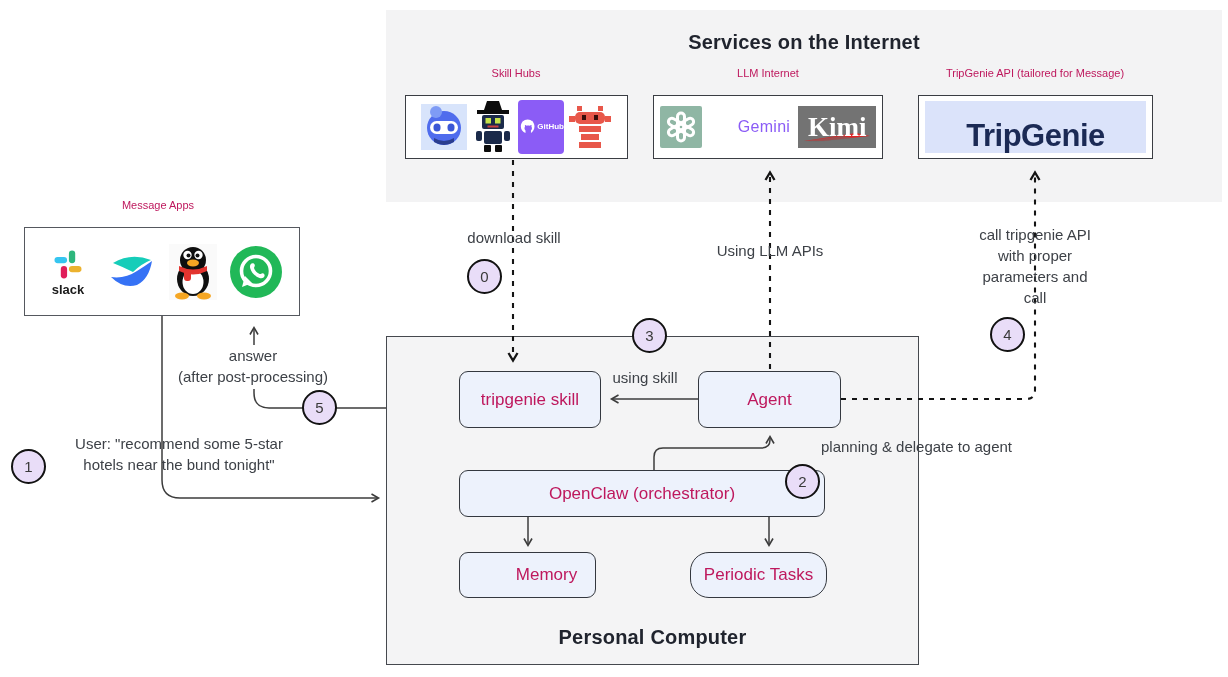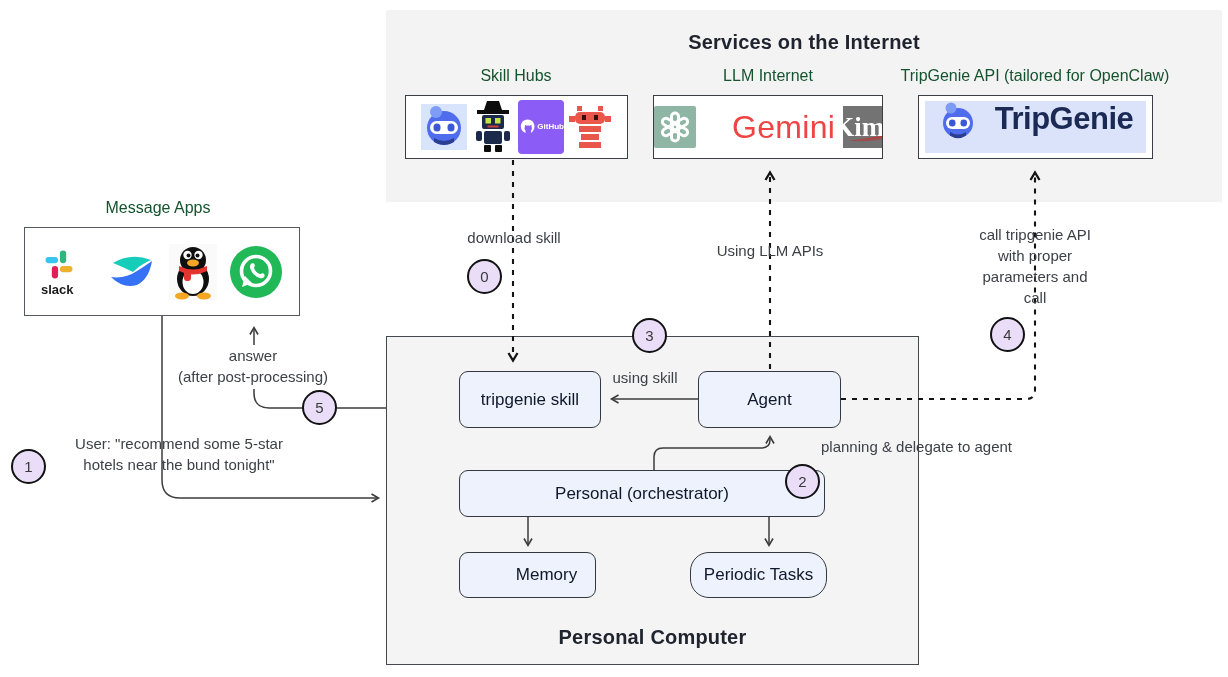--- a/index.html
+++ b/index.html
@@ -4,43 +4,43 @@
 <style>
   html,body{margin:0;padding:0;background:#ffffff;}
   #canvas{
     position:relative;width:1228px;height:677px;background:#ffffff;overflow:hidden;
     font-family:"Liberation Sans","DejaVu Sans",sans-serif;color:#3b3b3b;
   }
   .panel{position:absolute;background:#f3f3f4;}
   .panel.bordered{border:1.5px solid #45484e;background:#f4f4f5;box-sizing:border-box;}
   .panel-title{position:absolute;width:100%;text-align:center;font-weight:bold;
     font-size:20px;color:#20242e;letter-spacing:.2px;}
-  .group-label{position:absolute;text-align:center;font-size:16px;color:#14532d;}
+  .group-label{position:absolute;text-align:center;font-size:11px;color:#be185d;}
   .iconbox{position:absolute;background:#ffffff;border:1.6px solid #3a3d43;box-sizing:border-box;
     display:flex;align-items:center;justify-content:center;gap:6px;}
   .node{position:absolute;background:#edf2fc;border:1.4px solid #34383f;border-radius:9px;
     box-sizing:border-box;display:flex;align-items:center;justify-content:center;
-    font-size:17px;color:#0f172a;}
+    font-size:17px;color:#be185d;}
   .badge{position:absolute;width:35px;height:35px;box-sizing:border-box;border-radius:50%;
     background:#e9ddf8;border:2.6px solid #121212;display:flex;align-items:center;
     justify-content:center;font-size:15px;color:#3a3a3a;z-index:6;}
   .elabel{position:absolute;font-size:15px;color:#3d4147;text-align:center;line-height:21px;z-index:5;}
   .elabel.left{text-align:left;}
   #wires{position:absolute;left:0;top:0;z-index:4;}
   .icon-tile{display:flex;align-items:center;justify-content:center;}
-  .slack-wrap{display:flex;flex-direction:column;justify-content:center;background:#fff;}
+  .slack-wrap{display:flex;flex-direction:column;align-items:center;justify-content:center;background:#fff;}
   .slack-text{font-size:13px;font-weight:bold;color:#1b1b1b;line-height:12px;margin-top:1px;}
-  .gemini-text{font-size:32px;color:#ef4444;letter-spacing:.3px;margin-left:28px;}
+  .gemini-text{font-size:16px;color:#8b5cf6;letter-spacing:.3px;margin-left:28px;}
   .kimi-box{width:78px;height:42px;background:#737373;display:flex;align-items:center;
     justify-content:center;position:relative;overflow:hidden;}
   .kimi-text{font-family:"Liberation Serif","DejaVu Serif",serif;font-weight:bold;
     font-size:27px;color:#ffffff;z-index:2;}
   .kimi-swoosh{position:absolute;left:4px;bottom:6px;width:70px;height:10px;z-index:1;}
   .tg-inner{position:absolute;left:6px;top:5px;right:6px;bottom:5px;background:#dbe3fa;
-    display:flex;align-items:flex-start;justify-content:center;gap:17px;}
+    display:flex;align-items:center;justify-content:center;gap:17px;flex-direction:column;}
   .tg-brand{font-size:31px;font-weight:bold;color:#1b2a55;letter-spacing:-.5px;}
   .gh-box{width:46px;height:54px;background:#8b5cf6;border-radius:4px;display:flex;
     flex-direction:row;align-items:center;justify-content:center;}
   .gh-text{color:#fff;font-size:8px;font-weight:bold;margin-top:-2px;}
 </style>
 </head>
 <body>
 
 <div id="canvas">
 
@@ -70,21 +70,21 @@
     <path d="M386 408 H269 Q254 408 254 393 V389" fill="none" stroke="#3c3c3c" stroke-width="1.5"></path>
     <path d="M254 345 V328" fill="none" stroke="#3c3c3c" stroke-width="1.5" marker-end="url(#chev-s)"></path>
 
     <path d="M513 160 V360" fill="none" stroke="#141414" stroke-width="2.1" stroke-dasharray="5 6" marker-end="url(#chev-d)"></path>
     <path d="M770 369 V173" fill="none" stroke="#141414" stroke-width="2.1" stroke-dasharray="5 6" marker-end="url(#chev-d)"></path>
     <path d="M841 399 H1026 Q1035 399 1035 390 V173" fill="none" stroke="#141414" stroke-width="2.1" stroke-dasharray="5 6" marker-end="url(#chev-d)"></path>
   </svg>
 
   <div class="group-label" style="left:386px;top:67px;width:260px;">Skill Hubs</div>
   <div class="group-label" style="left:638px;top:67px;width:260px;">LLM Internet</div>
-  <div class="group-label" style="left:885px;top:67px;width:300px;">TripGenie API (tailored for OpenClaw)</div>
+  <div class="group-label" style="left:885px;top:67px;width:300px;">TripGenie API (tailored for Message)</div>
 
   <div class="iconbox" style="left:405px;top:95px;width:223px;height:64px;gap:3px;">
     <span class="icon-tile">
       <svg width="48" height="54" viewBox="0 0 48 54">
         <rect x="1" y="4" width="46" height="46" fill="#d8e4fb"></rect>
         <circle cx="24" cy="28" r="17" fill="#4f6ced"></circle>
         <circle cx="16" cy="12" r="6" fill="#7e9bf5"></circle>
         <rect x="10" y="21" width="28" height="13" rx="6.5" fill="#ffffff"></rect>
         <rect x="13.5" y="23.5" width="7" height="8" rx="3.5" fill="#3b57d6"></rect>
         <rect x="27.5" y="23.5" width="7" height="8" rx="3.5" fill="#3b57d6"></rect>
@@ -210,21 +210,21 @@
         <circle cx="27" cy="27" r="26" fill="#21b858"></circle>
         <circle cx="27" cy="26" r="14.5" fill="none" stroke="#ffffff" stroke-width="3.6"></circle>
         <path d="M13 42 L16 31 L23 38 Z" fill="#ffffff"></path>
         <path d="M21.5 19.5 c1.2 -1.8 4 -1.4 4.3 .7 c.2 1.4 -.9 2 -.7 3 c.8 2.6 3 4.8 5.6 5.8 c1 .3 1.6 -.9 3 -.8 c2.1 .2 2.6 3 .9 4.3 c-1.8 1.4 -4.6 .6 -6.9 -.8 c-3.2 -2 -5.6 -5 -6.5 -8.4 c-.4 -1.5 -.3 -2.8 .3 -3.8 Z" fill="#ffffff"></path>
       </svg>
     </span>
   </div>
 
   <div class="node" style="left:459px;top:371px;width:142px;height:57px;">tripgenie skill</div>
   <div class="node" style="left:698px;top:371px;width:143px;height:57px;">Agent</div>
-  <div class="node" style="left:459px;top:470px;width:366px;height:47px;">Personal (orchestrator)</div>
+  <div class="node" style="left:459px;top:470px;width:366px;height:47px;">OpenClaw (orchestrator)</div>
   <div class="node" style="left:459px;top:552px;width:137px;height:46px;padding-left:38px;">Memory</div>
   <div class="node" style="left:690px;top:552px;width:137px;height:46px;border-radius:19px;">Periodic Tasks</div>
 
   <div class="elabel" style="left:434px;top:227px;width:160px;">download skill</div>
   <div class="elabel" style="left:690px;top:240px;width:160px;">Using LLM APIs</div>
   <div class="elabel" style="left:950px;top:224px;width:170px;">
     <div>call tripgenie API</div>
     <div>with proper</div>
     <div>parameters and</div>
     <div>call</div>

